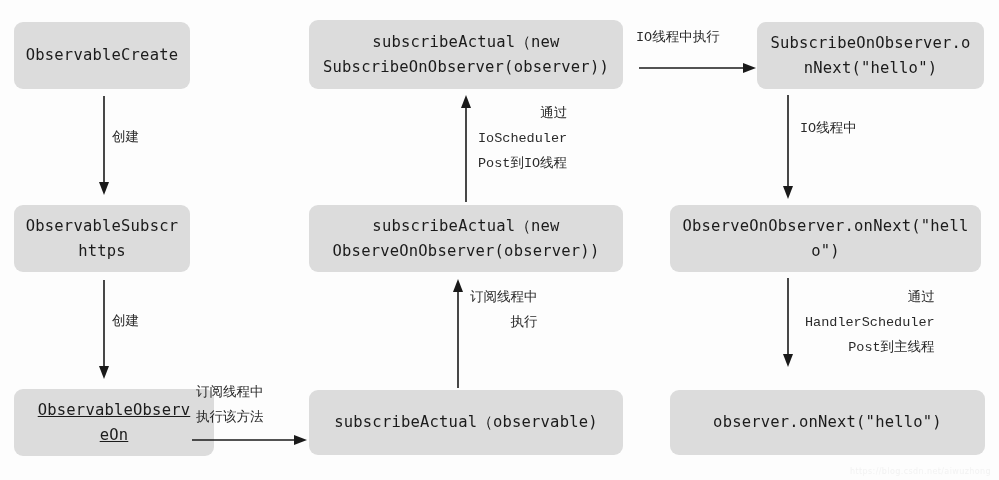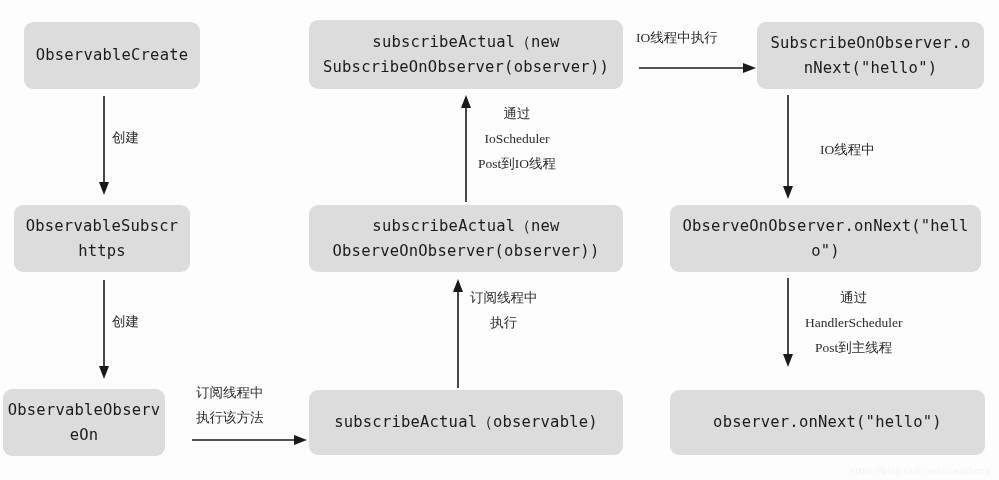--- a/index.html
+++ b/index.html
@@ -30,25 +30,25 @@
     font-size: 15.5px;
     line-height: 1.55;
     letter-spacing: 0.2px;
     padding: 2px 10px;
     box-sizing: border-box;
     white-space: pre-line;
   }
   .edge-label {
     position: absolute;
     color: #2a2a2a;
-    font-family: Liberation Serif, serif;
+    font-family: Liberation Mono, monospace;
     font-size: 13.5px;
     line-height: 1.85;
     white-space: pre-line;
-    text-align: center;
+    text-align: right;
   }
   .arrow {
     position: absolute;
     overflow: visible;
   }
   .arrow line {
     stroke: #1a1a1a;
     stroke-width: 1.6;
   }
   .arrow polygon {
@@ -63,26 +63,26 @@
     color: #f2f2f2;
     letter-spacing: 0.4px;
     user-select: none;
   }
 </style>
 </head>
 <body>
 
 <div id="canvas">
 
-  <div class="node" style="left:24px; top:22px; width:176px; height:67px;">ObservableCreate</div>
+  <div class="node" style="left:14px; top:22px; width:176px; height:67px;">ObservableCreate</div>
 
   <div class="node" style="left:14px; top:205px; width:176px; height:67px;">ObservableSubscr
 https</div>
 
-  <div class="node" style="left:3px; top:389px; width:162px; height:67px;">ObservableObserv
+  <div class="node" style="left:14px; top:389px; width:200px; height:67px;text-decoration:underline;">ObservableObserv
 eOn</div>
 
   <div class="node" style="left:309px; top:20px; width:314px; height:69px;">subscribeActual（new
 SubscribeOnObserver(observer))</div>
 
   <div class="node" style="left:309px; top:205px; width:314px; height:67px;">subscribeActual（new
 ObserveOnObserver(observer))</div>
 
   <div class="node" style="left:757px; top:22px; width:227px; height:67px;">SubscribeOnObserver.o
 nNext("hello")</div>
@@ -131,21 +131,21 @@
   <svg class="arrow" style="left:639px; top:60px;" width="118" height="16" viewBox="0 0 118 16">
     <line x1="0" y1="8" x2="106" y2="8"></line>
     <polygon points="117,8 104,3 104,13"></polygon>
   </svg>
   <div class="edge-label" style="left:636px; top:26px;">IO线程中执行</div>
 
   <svg class="arrow" style="left:780px; top:95px;" width="16" height="105" viewBox="0 0 16 105">
     <line x1="8" y1="0" x2="8" y2="93"></line>
     <polygon points="8,104 3,91 13,91"></polygon>
   </svg>
-  <div class="edge-label" style="left:800px; top:138px;margin-left:20px;">IO线程中</div>
+  <div class="edge-label" style="left:800px; top:117px;">IO线程中</div>
 
   <svg class="arrow" style="left:780px; top:278px;" width="16" height="90" viewBox="0 0 16 90">
     <line x1="8" y1="0" x2="8" y2="78"></line>
     <polygon points="8,89 3,76 13,76"></polygon>
   </svg>
   <div class="edge-label" style="left:805px; top:286px;">通过
 HandlerScheduler
 Post到主线程</div>
 
   <div class="watermark">https://blog.csdn.net/aiwuzhong</div>

